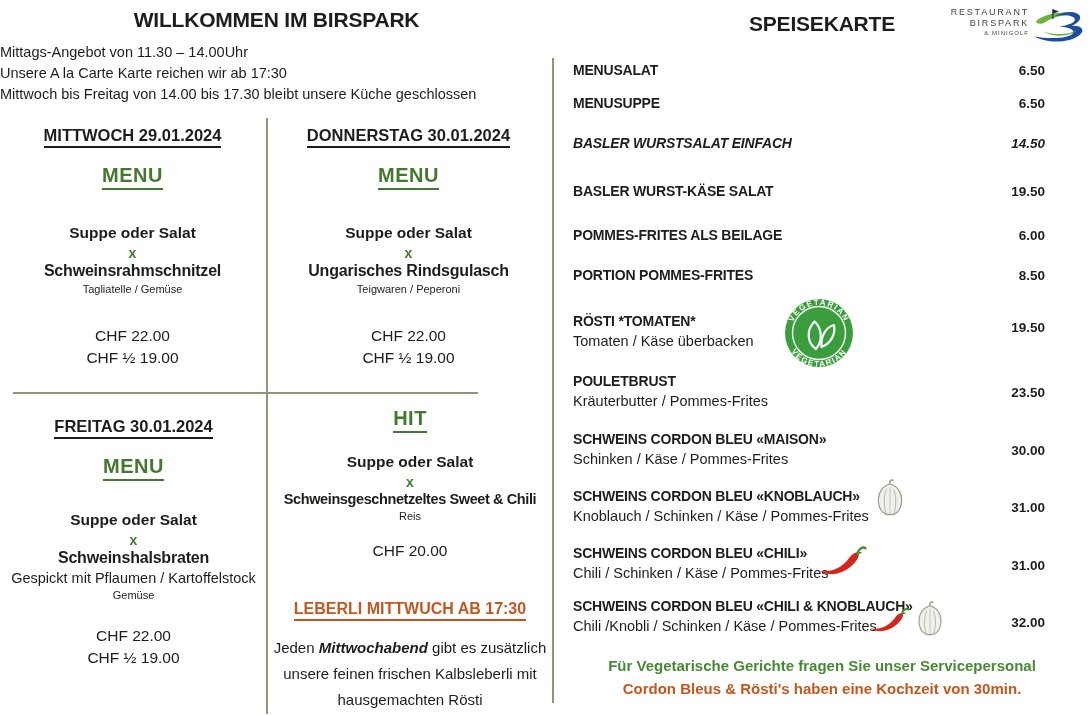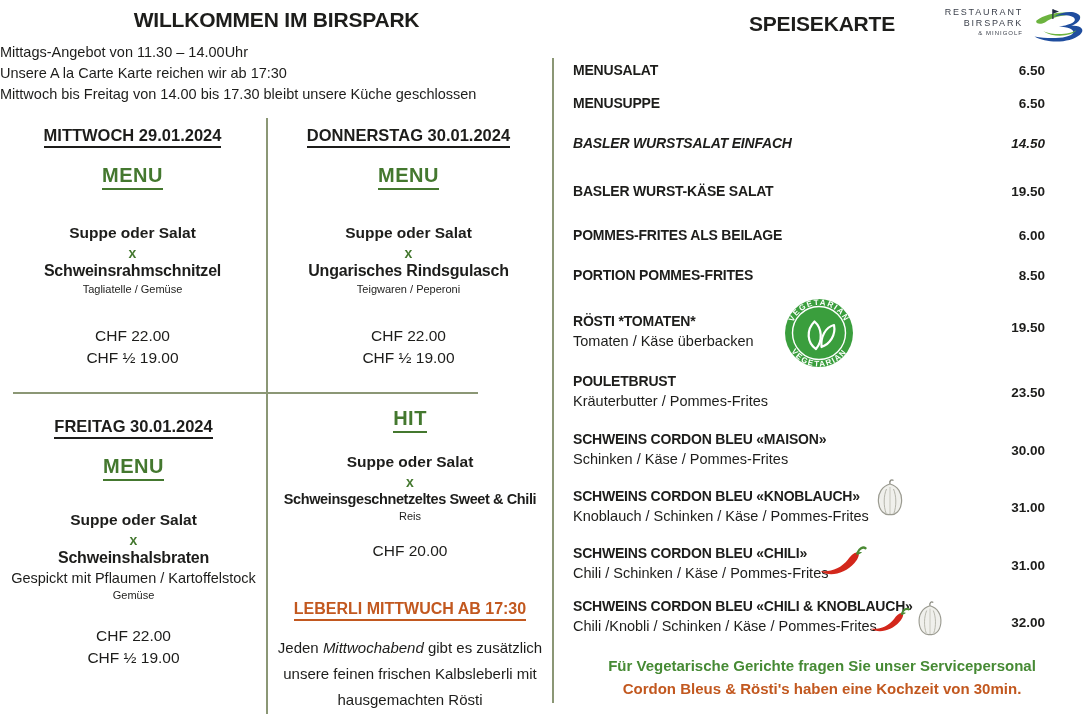--- a/index.html
+++ b/index.html
@@ -32,27 +32,27 @@
   .side{font-size:11px;margin-top:3px;white-space:nowrap}
   .prices{margin-top:30px;font-size:15.5px;line-height:22px}
   .menu-label-row{margin-top:16px}
   #card-hit .starter{margin-top:20px}
   #card-hit .prices{margin-top:18px}
   #card-freitag .starter{margin-top:30px}
   #card-freitag .prices{margin-top:24px}
 
   #leberli-head{margin-top:38px;font-size:16px;font-weight:700;color:var(--orange)}
   #leberli-body{margin-top:14px;font-size:15px;line-height:26px}
-  #leberli-body .bi{font-weight:400;font-style:italic}
+  #leberli-body .bi{font-weight:700;font-style:italic}
 
   
   #right-panel{left:553px;top:0;width:538px;height:616px}
   #speisekarte-title{left:0;top:12px;width:538px;text-align:center;font-size:21px;font-weight:700;letter-spacing:-.2px}
 
-  #logo{right:4px;top:4px;display:flex;align-items:flex-start;gap:8px}
+  #logo{right:4px;top:4px;display:flex;align-items:flex-start;gap:2px}
   #logo-text{text-align:right;color:#3a3f4a;padding-top:3px}
   .logo-l1,.logo-l2{font-size:9px;letter-spacing:1.8px;line-height:11px}
   .logo-l3{font-size:6px;letter-spacing:1px;line-height:8px}
 
   .item-row{position:absolute;left:20px;right:0;height:46px}
   .item-name{font-size:14px;font-weight:700;letter-spacing:-.2px;white-space:nowrap}
   .item-desc{font-size:14.5px;margin-top:4px;white-space:nowrap}
   .item-price{position:absolute;right:46px;font-size:13.5px;font-weight:700}
   .row-icon{position:absolute}
   .row-icon svg{width:100%;height:100%;display:block}

